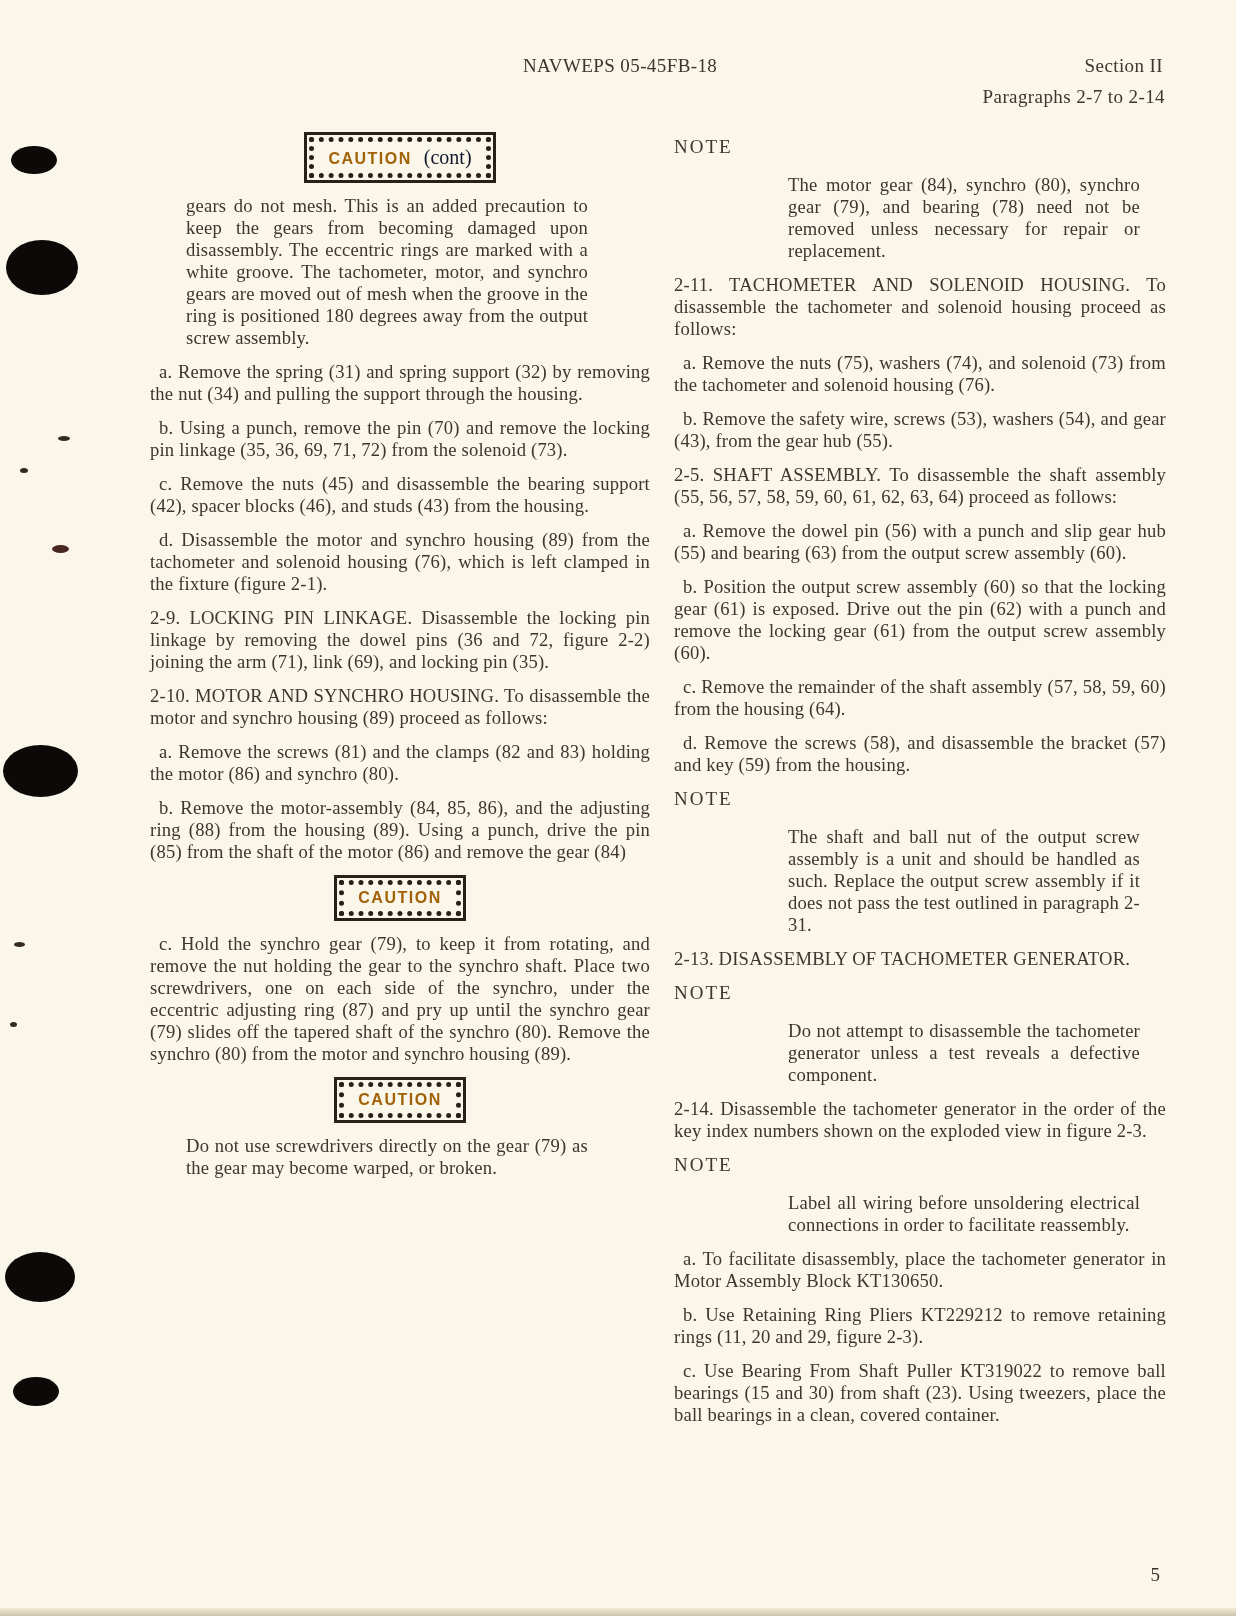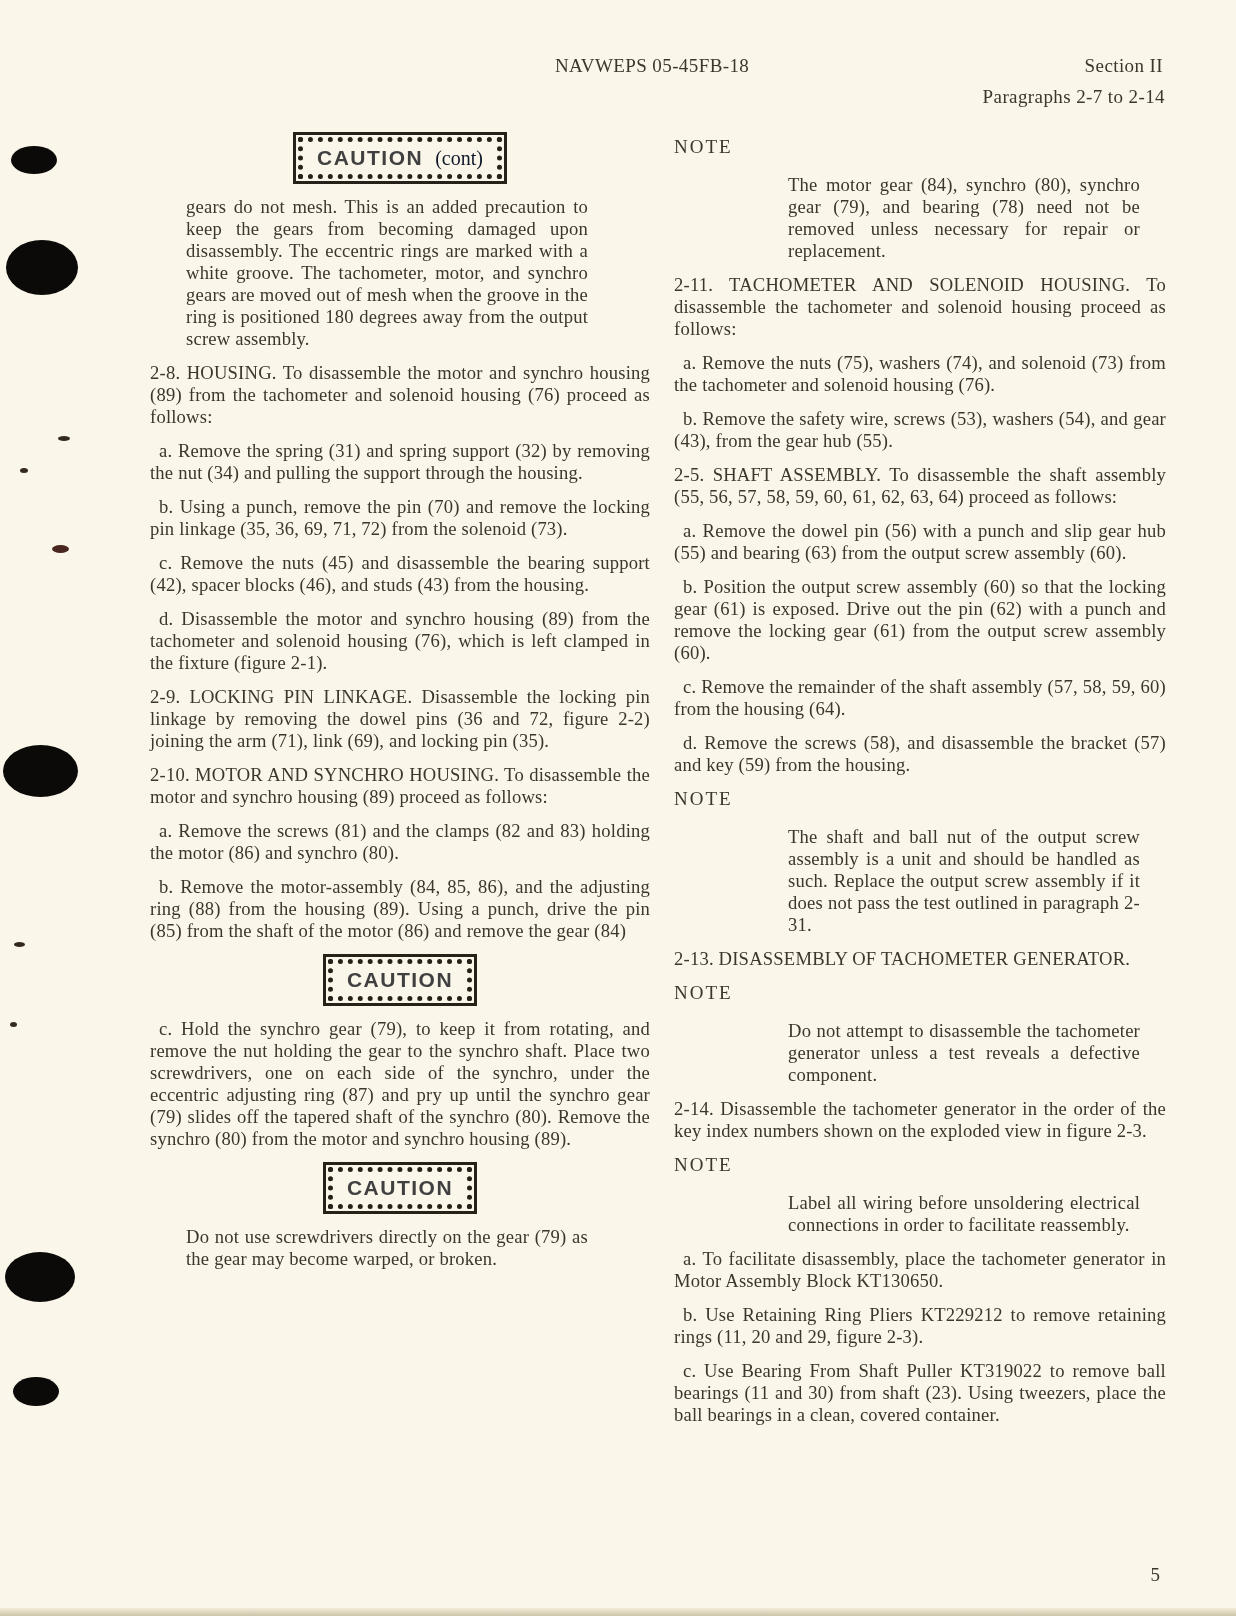--- a/index.html
+++ b/index.html
@@ -6,40 +6,40 @@
   .page {
     position:relative;
     width:1236px; height:1616px;
     margin:0 auto;
     background:#faf6e9;
     color:#3c372e;
     font-family:"Liberation Serif","DejaVu Serif",serif;
     overflow:hidden;
   }
   
-  .hdr-doc    { position:absolute; left:555px;  top:55px; font-size:19px; letter-spacing:0.4px; }
+  .hdr-doc    { position:absolute; left:523px;  top:55px; font-size:19px; letter-spacing:0.4px; }
   .hdr-section{ position:absolute; right:73px;  top:55px; font-size:19px; letter-spacing:0.4px; }
   .hdr-paras  { position:absolute; right:71px;  top:86px; font-size:19px; letter-spacing:0.4px; }
 
   
   .columns { position:absolute; left:150px; top:128px; width:1016px; display:flex; gap:24px; }
   .col-left  { width:500px; }
   .col-right { width:492px; }
 
   p { margin:0 0 12px 0; text-align:justify; font-size:18.6px; line-height:22px; letter-spacing:0.2px; }
   p.step { text-indent:9px; }
   .indented  { margin-left:36px; margin-right:62px; text-align:justify; }
   .indented-r{ margin-left:114px; margin-right:26px; text-align:justify; }
 
   .note-head { text-align:left; margin:8px 0 16px 0; font-size:19px; letter-spacing:2px; text-indent:0; }
 
   .caution-wrap { display:flex; justify-content:center; margin:4px 0 12px 0; }
   .caution-box  { border:3px solid #26221a; padding:2px; background:#faf6e9; }
   .caution-inner{ border:5px dotted #26221a; padding:4px 14px; display:flex; align-items:baseline; gap:12px; }
-  .caution-label{ font-family:"Liberation Sans","DejaVu Sans",sans-serif; font-weight:bold; font-size:21px; letter-spacing:1.5px; color:#404040; }
+  .caution-label{ font-family:"Liberation Sans","DejaVu Sans",sans-serif; font-weight:bold; font-size:16px; letter-spacing:1.5px; color:#a16207; }
   .caution-cont { font-size:20px; color:#0f172a; }
 
   
   .hole  { position:absolute; background:#0b0a08; border-radius:50%; }
   .hole1 { left:11px; top:146px;  width:46px; height:28px; }
   .hole2 { left:6px;  top:240px;  width:72px; height:55px; }
   .hole3 { left:3px;  top:745px;  width:75px; height:52px; }
   .hole4 { left:5px;  top:1252px; width:70px; height:50px; }
   .hole5 { left:13px; top:1377px; width:46px; height:29px; }
   .speck { position:absolute; background:#33291f; border-radius:50%; }
@@ -80,21 +80,20 @@
       <div class="caution-wrap">
         <div class="caution-box">
           <div class="caution-inner">
             <span class="caution-label">CAUTION</span>
             <span class="caution-cont">(cont)</span>
           </div>
         </div>
       </div>
       <p class="indented">gears do not mesh.  This is an added precaution to keep the gears from becoming damaged upon disassembly. The eccentric rings are marked with a white groove. The tachometer, motor, and synchro gears are moved out of mesh when the groove in the ring is positioned 180 degrees away from the output screw assembly.</p>
 
-      <p>2-8.  HOUSING.  To disassemble the motor and synchro housing (89) from the tachometer and solenoid housing (76) proceed as follows:</p>
       <p class="step">a.  Remove the spring (31) and spring support (32) by removing the nut (34) and pulling the support through the housing.</p>
       <p class="step">b.  Using a punch, remove the pin (70) and remove the locking pin linkage (35, 36, 69, 71, 72) from the solenoid (73).</p>
       <p class="step">c.  Remove the nuts (45) and disassemble the bearing support (42), spacer blocks (46), and studs (43) from the housing.</p>
       <p class="step">d.  Disassemble the motor and synchro housing (89) from the tachometer and solenoid housing (76), which is left clamped in the fixture (figure 2-1).</p>
       <p>2-9.  LOCKING PIN LINKAGE. Disassemble the locking pin linkage by removing the dowel pins (36 and 72, figure 2-2) joining the arm (71), link (69), and locking pin (35).</p>
       <p>2-10.  MOTOR AND SYNCHRO HOUSING.  To disassemble the motor and synchro housing (89) proceed as follows:</p>
       <p class="step">a.  Remove the screws (81) and the clamps (82 and 83) holding the motor (86) and synchro (80).</p>
       <p class="step">b.  Remove the motor-assembly (84, 85, 86), and the adjusting ring (88) from the housing (89).  Using a punch, drive the pin (85) from the shaft of the motor (86) and remove the gear (84)</p>
 
       <div class="caution-wrap">
@@ -141,21 +140,21 @@
       <p class="note-head">NOTE</p>
       <p class="indented-r">Do not attempt to disassemble the tachometer generator unless a test reveals a defective component.</p>
 
       <p>2-14.  Disassemble the tachometer generator in the order of the key index numbers shown on the exploded view in figure 2-3.</p>
 
       <p class="note-head">NOTE</p>
       <p class="indented-r">Label all wiring before unsoldering electrical connections in order to facilitate reassembly.</p>
 
       <p class="step">a.  To facilitate disassembly, place the tachometer generator in Motor Assembly Block KT130650.</p>
       <p class="step">b.  Use Retaining Ring Pliers KT229212 to remove retaining rings (11, 20 and 29, figure 2-3).</p>
-      <p class="step">c.  Use Bearing From Shaft Puller KT319022 to remove ball bearings (11 and 30) from shaft (23).  Using tweezers, place the ball bearings in a clean, covered container.</p>
+      <p class="step">c.  Use Bearing From Shaft Puller KT319022 to remove ball bearings (15 and 30) from shaft (23).  Using tweezers, place the ball bearings in a clean, covered container.</p>
 
     </div>
   </div>
 
   <div class="page-number">5</div>
   <div class="bottom-edge"></div>
 
 </div>
 
 </body></html>

